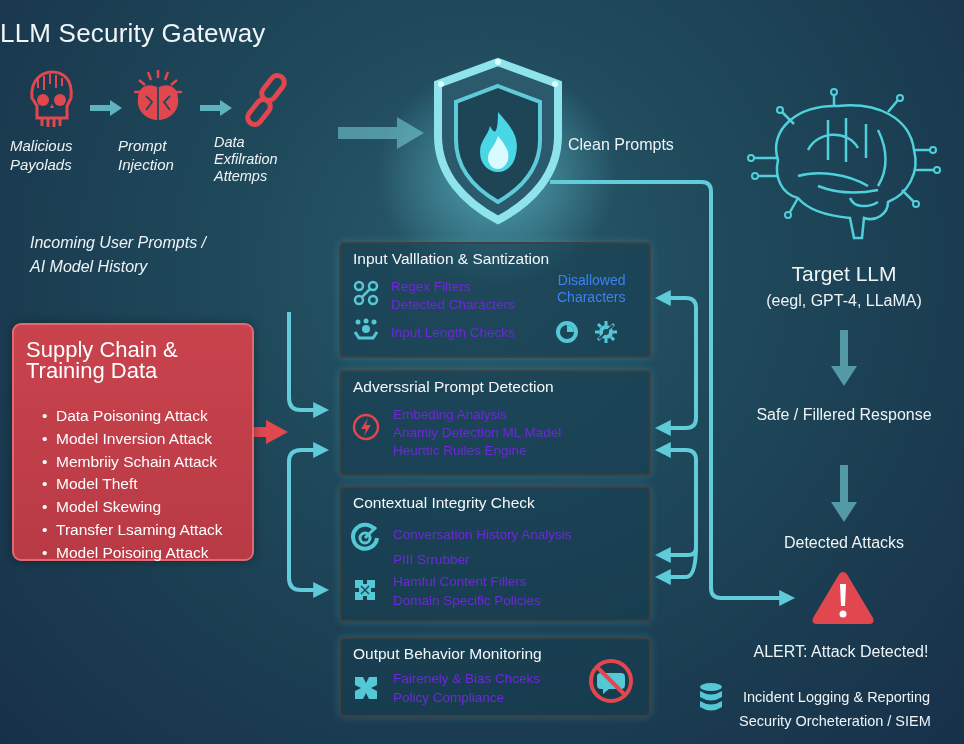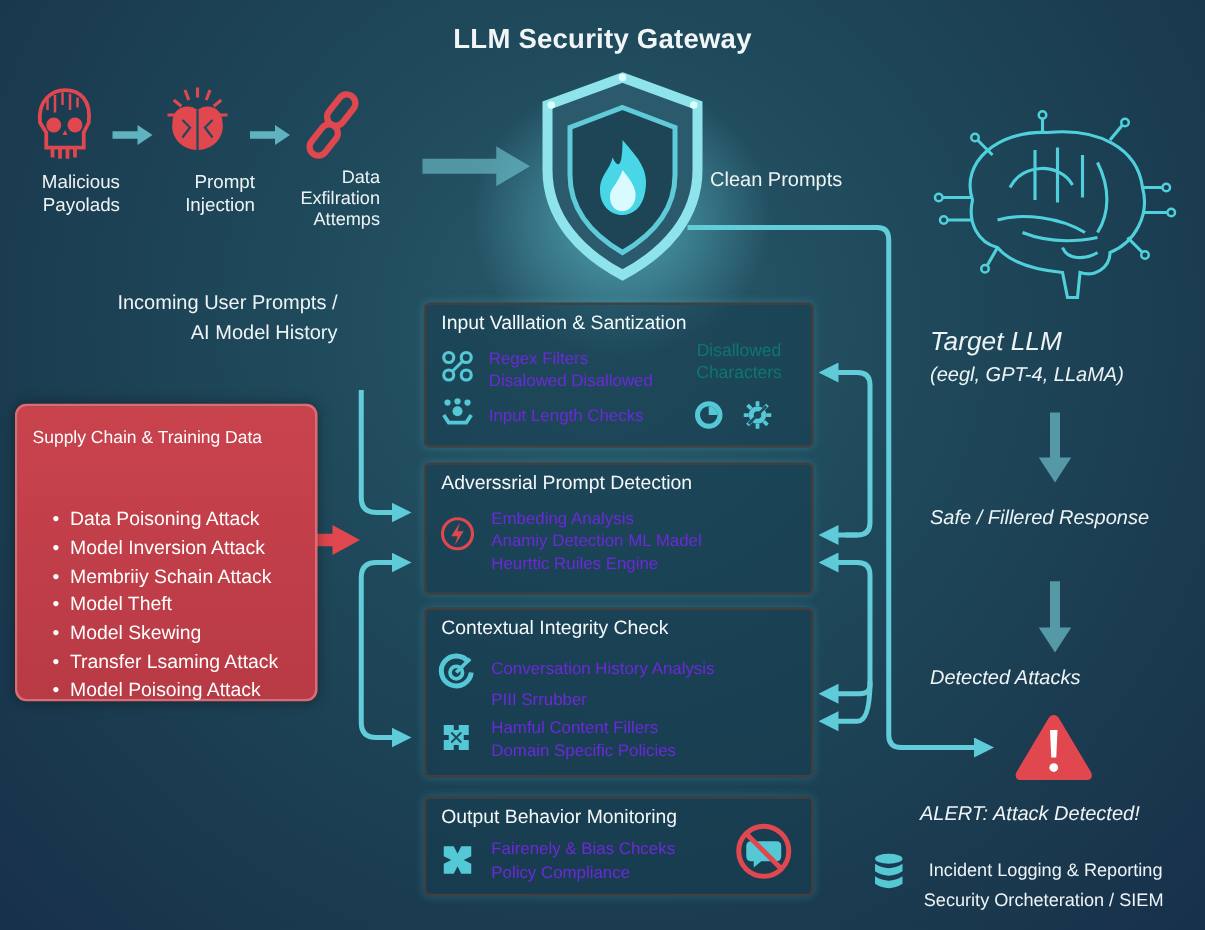--- a/index.html
+++ b/index.html
@@ -4,39 +4,39 @@
   <style>
     html, body { margin: 0; padding: 0; }
     body {
       width: 964px; height: 744px; overflow: hidden; position: relative;
       font-family: "Liberation Sans", "DejaVu Sans", sans-serif;
       color: #f1f5f7;
       background: radial-gradient(ellipse at 50% 35%, #2a5a6b 0%, #1f4a5c 35%, #1b3c50 70%, #17304a 100%);
     }
     .abs { position: absolute; }
     .t { color: #eef4f6; }
-    #title { left: 0; width: 100%; top: 18px; text-align: center; font-size: 22px; letter-spacing: 0.2px; font-weight: bold; }
-    .flow-label { font-size: 15px; text-align: right; line-height: 19px; }
+    #title { left: 0; width: 100%; top: 18px; font-size: 26px; letter-spacing: 0.2px; }
+    .flow-label { font-size: 15px; text-align: left; line-height: 19px; font-style: italic; }
     .box {
       position: absolute; border: 2px solid #404040; border-radius: 5px;
       background: rgba(22, 60, 78, 0.55); box-shadow: 0 0 8px rgba(85,200,214,0.25);
     }
     .box-title { position: absolute; left: 12px; top: 6px; font-size: 15.5px; color: #f4f8fa; }
     .item { position: absolute; font-size: 13.5px; color: #6d28d9; line-height: 18px; }
     .icon { position: absolute; }
     .red-box {
       position: absolute; left: 12px; top: 323px; width: 238px; height: 234px;
       background: linear-gradient(180deg, #c9434d 0%, #b83a45 100%);
       border: 2px solid #e06a70; border-radius: 9px; box-shadow: 0 0 10px rgba(0,0,0,0.35);
     }
-    .red-title { position: absolute; left: 12px; top: 14px; font-size: 14px; line-height: 21px; color: #fff; width: 220px; }
+    .red-title { position: absolute; left: 12px; top: 14px; font-size: 22px; line-height: 21px; color: #fff; width: 220px; }
     .red-list { position: absolute; left: 12px; top: 64px; margin: 16px; padding: 0; list-style: none; }
     .red-list li { font-size: 15.5px; line-height: 22.8px; color: #fff; white-space: nowrap; }
     .red-list li .bullet { display: inline-block; width: 14px; }
-    .right-label { font-size: 16px; text-align: left; font-style: italic; }
+    .right-label { font-size: 16px; text-align: center; }
     svg { overflow: visible; }
   </style>
 </head>
 <body>
 
 <svg class="abs" style="left:0;top:0" width="964" height="744">
   <defs>
     <marker id="ah" markerWidth="4" markerHeight="4" refX="2.2" refY="2" orient="auto">
       <path d="M0,0 L4,2 L0,4 z" fill="#5fcbd8"></path>
     </marker>
@@ -159,30 +159,30 @@
 <div class="box" style="left:339px;top:242px;width:308px;height:112px">
   <div class="box-title">Input Valllation &amp; Santization</div>
   <svg class="icon" style="left:12px;top:36px" width="26" height="26" viewBox="0 0 26 26">
     <circle cx="6" cy="6" r="4" fill="none" stroke="#55c8d6" stroke-width="2.5"></circle>
       <circle cx="20" cy="6" r="4" fill="none" stroke="#55c8d6" stroke-width="2.5"></circle>
     <circle cx="6" cy="20" r="4" fill="none" stroke="#55c8d6" stroke-width="2.5"></circle>
       <circle cx="20" cy="20" r="4" fill="none" stroke="#55c8d6" stroke-width="2.5"></circle>
     <path d="M9,17 L17,9" stroke="#55c8d6" stroke-width="2.5"></path>
   </svg>
   <div class="item" style="left:50px;top:34px">Regex Filters</div>
-  <div class="item" style="left:50px;top:52px">Disalowed Disallowed</div>
+  <div class="item" style="left:50px;top:52px">Detected Characters</div>
   <svg class="icon" style="left:12px;top:74px" width="26" height="22" viewBox="0 0 26 22">
     <circle cx="5" cy="4" r="2.5" fill="#55c8d6"></circle>
       <circle cx="13" cy="3" r="2.5" fill="#55c8d6"></circle>
       <circle cx="21" cy="4" r="2.5" fill="#55c8d6"></circle>
     <circle cx="13" cy="11" r="4" fill="#55c8d6"></circle>
       <path d="M2,14 L6,20 H20 L24,14" fill="none" stroke="#55c8d6" stroke-width="3"></path>
   </svg>
   <div class="item" style="left:50px;top:80px">Input Length Checks</div>
-  <div class="abs" style="left:216px;top:28px;color:#0f766e;font-size:14px;line-height:17px;text-align:center">
+  <div class="abs" style="left:216px;top:28px;color:#3b82f6;font-size:14px;line-height:17px;text-align:right">
     <div>Disallowed</div>
     <div>Characters</div>
   </div>
   <svg class="icon" style="left:214px;top:76px" width="24" height="24" viewBox="0 0 24 24">
     <circle cx="12" cy="12" r="9" fill="none" stroke="#55c8d6" stroke-width="4"></circle>
       <path d="M12,12 V5 A7,7 0 0 1 19,12 Z" fill="#55c8d6"></path>
   </svg>
   <svg class="icon" style="left:253px;top:76px" width="24" height="24" viewBox="0 0 24 24">
     <circle cx="12" cy="12" r="7" fill="#55c8d6"></circle>
     <path d="M12,1 V5 M12,19 V23 M1,12 H5 M19,12 H23 M4,4 L7,7 M17,17 L20,20 M20,4 L17,7 M4,20 L7,17" stroke="#55c8d6" stroke-width="3"></path>

